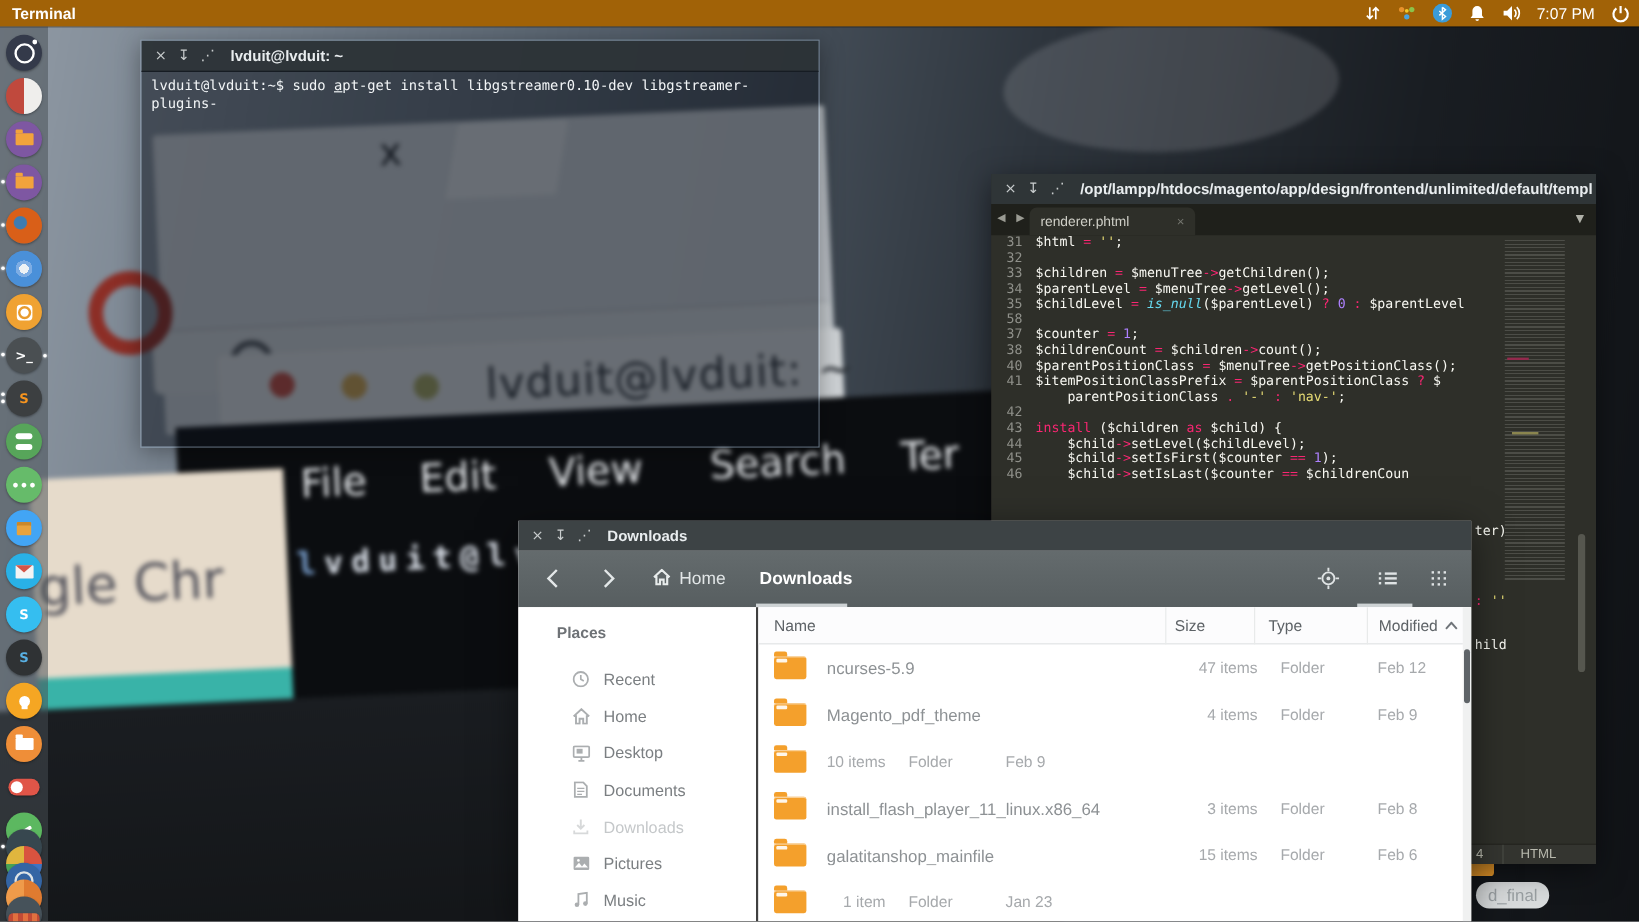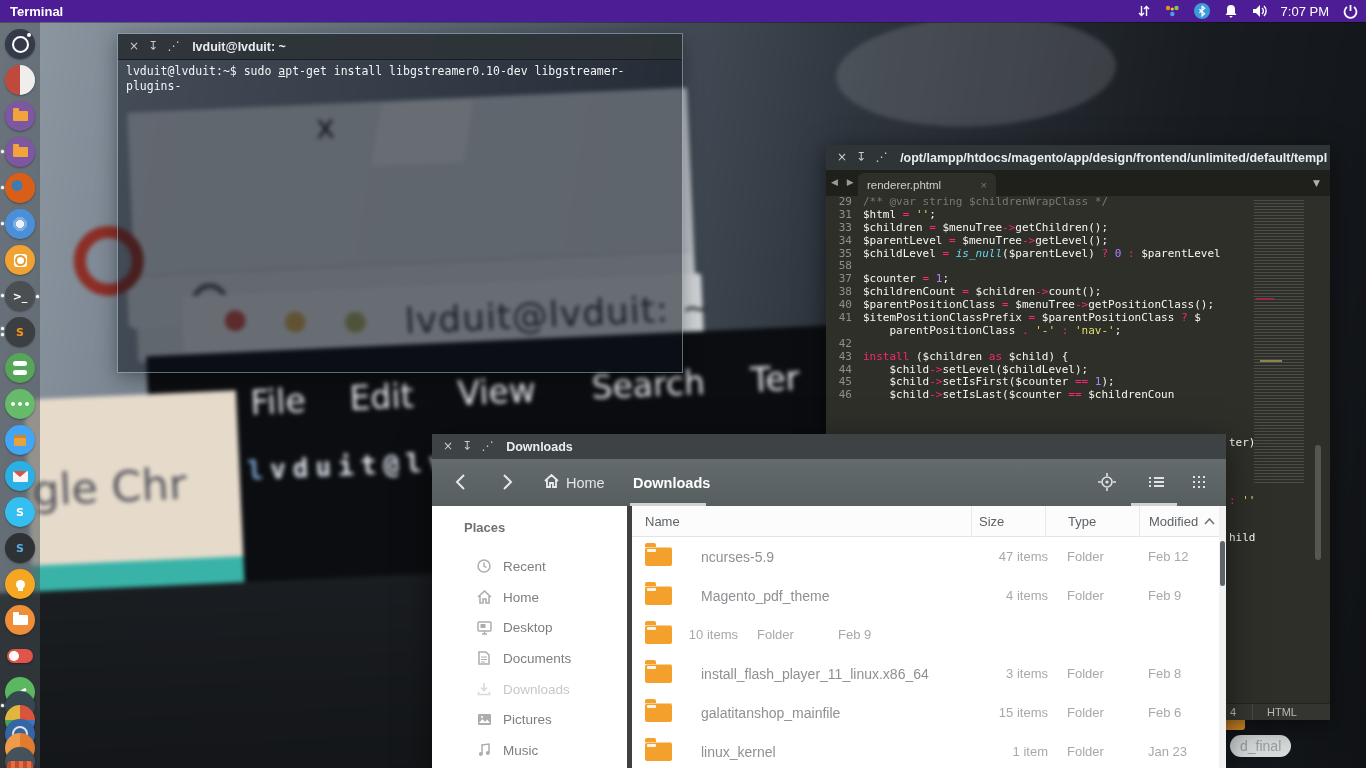--- a/index.html
+++ b/index.html
@@ -39,21 +39,21 @@
   .ph-blob{left:900px;top:80px;width:280px;height:110px;background:rgba(215,220,224,.16);border-radius:50%}
 
   
   #desk-item{position:absolute;z-index:2}
   #desk-folder{position:absolute;left:1203px;top:700px;width:42px;height:30px;background:#f4a02c;border-radius:3px}
   #desk-folder::before{content:"";position:absolute;top:-5px;left:0;width:16px;height:5px;background:#f4a02c;border-radius:2px 2px 0 0}
   #desk-label{position:absolute;left:1230px;top:735px;padding:3px 10px;background:#d8dbdc;color:#9aa0a3;
               font-size:14px;border-radius:11px}
 
   
-  #panel{position:absolute;left:0;top:0;width:1366px;height:22px;background:#4c1d95;z-index:50;
+  #panel{position:absolute;left:0;top:0;width:1366px;height:22px;background:#a16207;z-index:50;
          display:flex;align-items:center;color:#fff;box-shadow:0 1px 0 rgba(0,0,0,.3)}
   #panel-title{margin-left:10px;font-weight:bold;font-size:13px}
   #tray{margin-left:auto;display:flex;align-items:center;gap:13px;margin-right:8px}
   .tray-icon{display:inline-flex;width:16px;height:16px;align-items:center;justify-content:center}
   #clock{font-size:13px;color:#fff}
 
   
   #dock{position:absolute;left:0;top:22px;width:40px;height:746px;background:rgba(70,78,84,.52);z-index:40;
         display:flex;flex-direction:column;align-items:center;padding-top:7px;box-sizing:border-box}
   .dock-item{position:relative;margin-bottom:6px;flex:none}
@@ -148,42 +148,42 @@
   #list-underline{position:absolute;left:699px;bottom:0;width:46px;height:3px;background:#cdd2d4}
   .icon-list{width:15px;height:12px;position:relative}
   .icon-list::before{content:"";position:absolute;left:0;top:1px;width:2px;height:2px;background:#dfe3e4;
      box-shadow:0 4px 0 #dfe3e4,0 8px 0 #dfe3e4}
   .icon-list::after{content:"";position:absolute;left:5px;top:1px;width:10px;height:2px;background:#dfe3e4;
      box-shadow:0 4px 0 #dfe3e4,0 8px 0 #dfe3e4}
   .icon-grid{width:12px;height:12px;position:relative}
   .icon-grid::before{content:"";position:absolute;width:2px;height:2px;background:#dfe3e4;
      box-shadow:5px 0 0 #dfe3e4,10px 0 0 #dfe3e4,0 5px 0 #dfe3e4,5px 5px 0 #dfe3e4,10px 5px 0 #dfe3e4,
                 0 10px 0 #dfe3e4,5px 10px 0 #dfe3e4,10px 10px 0 #dfe3e4}
-  #fm-side{position:absolute;top:72px;left:0;width:200px;bottom:0;background:#fff;border-right:5px solid #404040;box-sizing:border-box}
+  #fm-side{position:absolute;top:72px;left:0;width:200px;bottom:0;background:#fff;border-right:2px solid #404040;box-sizing:border-box}
   #places-head{margin:14px 0 16px 32px;color:#6e7276;font-weight:bold;font-size:13px}
   .place-item{display:flex;align-items:center;height:30.7px;padding-left:44px;color:#7b7f82;font-size:13.5px;gap:11px}
   .place-item .pi-icon{display:inline-flex;width:16px;justify-content:center;opacity:.75}
   .place-item.current{color:#c5c8ca}
   .place-item.current .pi-icon{opacity:.35}
   #fm-list{position:absolute;top:72px;left:200px;right:0;bottom:0;background:#fff;overflow:hidden}
   #fm-header{position:absolute;top:0;left:0;right:7px;height:31px;background:#fcfcfd;border-bottom:1px solid #e2e4e5;
              display:flex;align-items:center;color:#5d6266;font-size:13px;box-sizing:border-box}
   .hc{height:31px;display:flex;align-items:center;box-sizing:border-box}
   .hc-name{flex:1;padding-left:13px}
   .hc-size{width:74px;border-left:1px solid #e8eaea;padding-left:7px}
-  .hc-type{width:94px;border-left:1px solid #e8eaea;padding-left:22px}
+  .hc-type{width:94px;border-left:1px solid #e8eaea;padding-left:11px}
   .hc-mod{width:80px;border-left:1px solid #e8eaea;padding-left:9px}
   .sort-ch{margin-left:auto;margin-right:4px;display:inline-flex}
   #fm-rows{position:absolute;top:31px;left:0;right:7px;bottom:0}
   .file-row{display:flex;align-items:center;height:39px}
   .row-folder{width:27px;height:19px;background:#f4a02c;border-radius:2px;position:relative;flex:none;
               margin-left:13px;box-shadow:inset 0 1px 0 rgba(255,255,255,.5)}
   .row-folder::before{content:"";position:absolute;top:-4px;left:0;width:11px;height:4px;background:#f4a02c;border-radius:2px 2px 0 0}
   .row-folder::after{content:"";position:absolute;top:2px;left:2px;width:9px;height:3px;background:#fff;opacity:.9;border-radius:1px}
-  .fc-name{flex:1;margin-left:29px;color:#8d9194;font-size:14px;white-space:nowrap;overflow:hidden}
+  .fc-name{flex:1;margin-left:17px;color:#8d9194;font-size:14px;white-space:nowrap;overflow:hidden}
   .fc-size{width:66px;text-align:right;padding-right:8px;color:#a6a9ac;font-size:13px;flex:none}
   .fc-type{width:83px;padding-left:11px;color:#a6a9ac;font-size:13px;flex:none;box-sizing:border-box}
   .fc-mod{width:80px;padding-left:9px;color:#a6a9ac;font-size:13px;flex:none;box-sizing:border-box}
   #fm-scroll{position:absolute;top:0;right:0;bottom:0;width:7px;background:#f0f1f1}
   #fm-thumb{position:absolute;top:35px;left:1px;width:5px;height:45px;background:#5f6468;border-radius:3px}
 </style>
 </head>
 <body>
 
 <div id="screen">
@@ -243,22 +243,22 @@
     </div>
     <div id="tabbar">
       <span id="tab-nav">◀ ▶</span>
       <div id="tab1">
         <span>renderer.phtml</span>
         <span class="tab-close">×</span>
       </div>
       <span id="tab-drop">▼</span>
     </div>
     <div id="code-area">
-        <div class="code-row"><span class="ln">29</span><span class="tk-c">/** @var string $childrenWrapClass */</span></div>
         <div class="code-row"><span class="ln">31</span><span class="tk-w">$html </span><span class="tk-p">= </span><span class="tk-s">''</span><span class="tk-w">;</span></div>
+        <div class="code-row"><span class="ln">32</span></div>
         <div class="code-row"><span class="ln">33</span><span class="tk-w">$children </span><span class="tk-p">= </span><span class="tk-w">$menuTree</span><span class="tk-p">-&gt;</span><span class="tk-w">getChildren();</span></div>
         <div class="code-row"><span class="ln">34</span><span class="tk-w">$parentLevel </span><span class="tk-p">= </span><span class="tk-w">$menuTree</span><span class="tk-p">-&gt;</span><span class="tk-w">getLevel();</span></div>
         <div class="code-row"><span class="ln">35</span><span class="tk-w">$childLevel </span><span class="tk-p">= </span><span class="tk-f">is_null</span><span class="tk-w">($parentLevel) </span><span class="tk-p">? </span><span class="tk-n">0</span><span class="tk-p"> : </span><span class="tk-w">$parentLevel </span></div>
         <div class="code-row"><span class="ln">58</span></div>
         <div class="code-row"><span class="ln">37</span><span class="tk-w">$counter </span><span class="tk-p">= </span><span class="tk-n">1</span><span class="tk-w">;</span></div>
         <div class="code-row"><span class="ln">38</span><span class="tk-w">$childrenCount </span><span class="tk-p">= </span><span class="tk-w">$children</span><span class="tk-p">-&gt;</span><span class="tk-w">count();</span></div>
         <div class="code-row"><span class="ln">40</span><span class="tk-w">$parentPositionClass </span><span class="tk-p">= </span><span class="tk-w">$menuTree</span><span class="tk-p">-&gt;</span><span class="tk-w">getPositionClass();</span></div>
         <div class="code-row"><span class="ln">41</span><span class="tk-w">$itemPositionClassPrefix </span><span class="tk-p">= </span><span class="tk-w">$parentPositionClass </span><span class="tk-p">? </span><span class="tk-w">$</span></div>
         <div class="code-row"><span class="ln"></span><span class="tk-w">    parentPositionClass </span><span class="tk-p">. </span><span class="tk-s">'-'</span><span class="tk-p"> : </span><span class="tk-s">'nav-'</span><span class="tk-w">;</span></div>
         <div class="code-row"><span class="ln">42</span></div>
@@ -444,21 +444,20 @@
           </div>
           <div class="file-row">
             <span class="row-folder"></span>
             <span class="fc-name">galatitanshop_mainfile</span>
             <span class="fc-size">15 items</span>
             <span class="fc-type">Folder</span>
             <span class="fc-mod">Feb 6</span>
           </div>
           <div class="file-row">
             <span class="row-folder"></span>
-            <span class="fc-name">linux_kernel</span>
             <span class="fc-size">1 item</span>
             <span class="fc-type">Folder</span>
             <span class="fc-mod">Jan 23</span>
           </div>
         </div>
       <div id="fm-scroll">
           <div id="fm-thumb"></div>
         </div>
     </div>
   </div>

